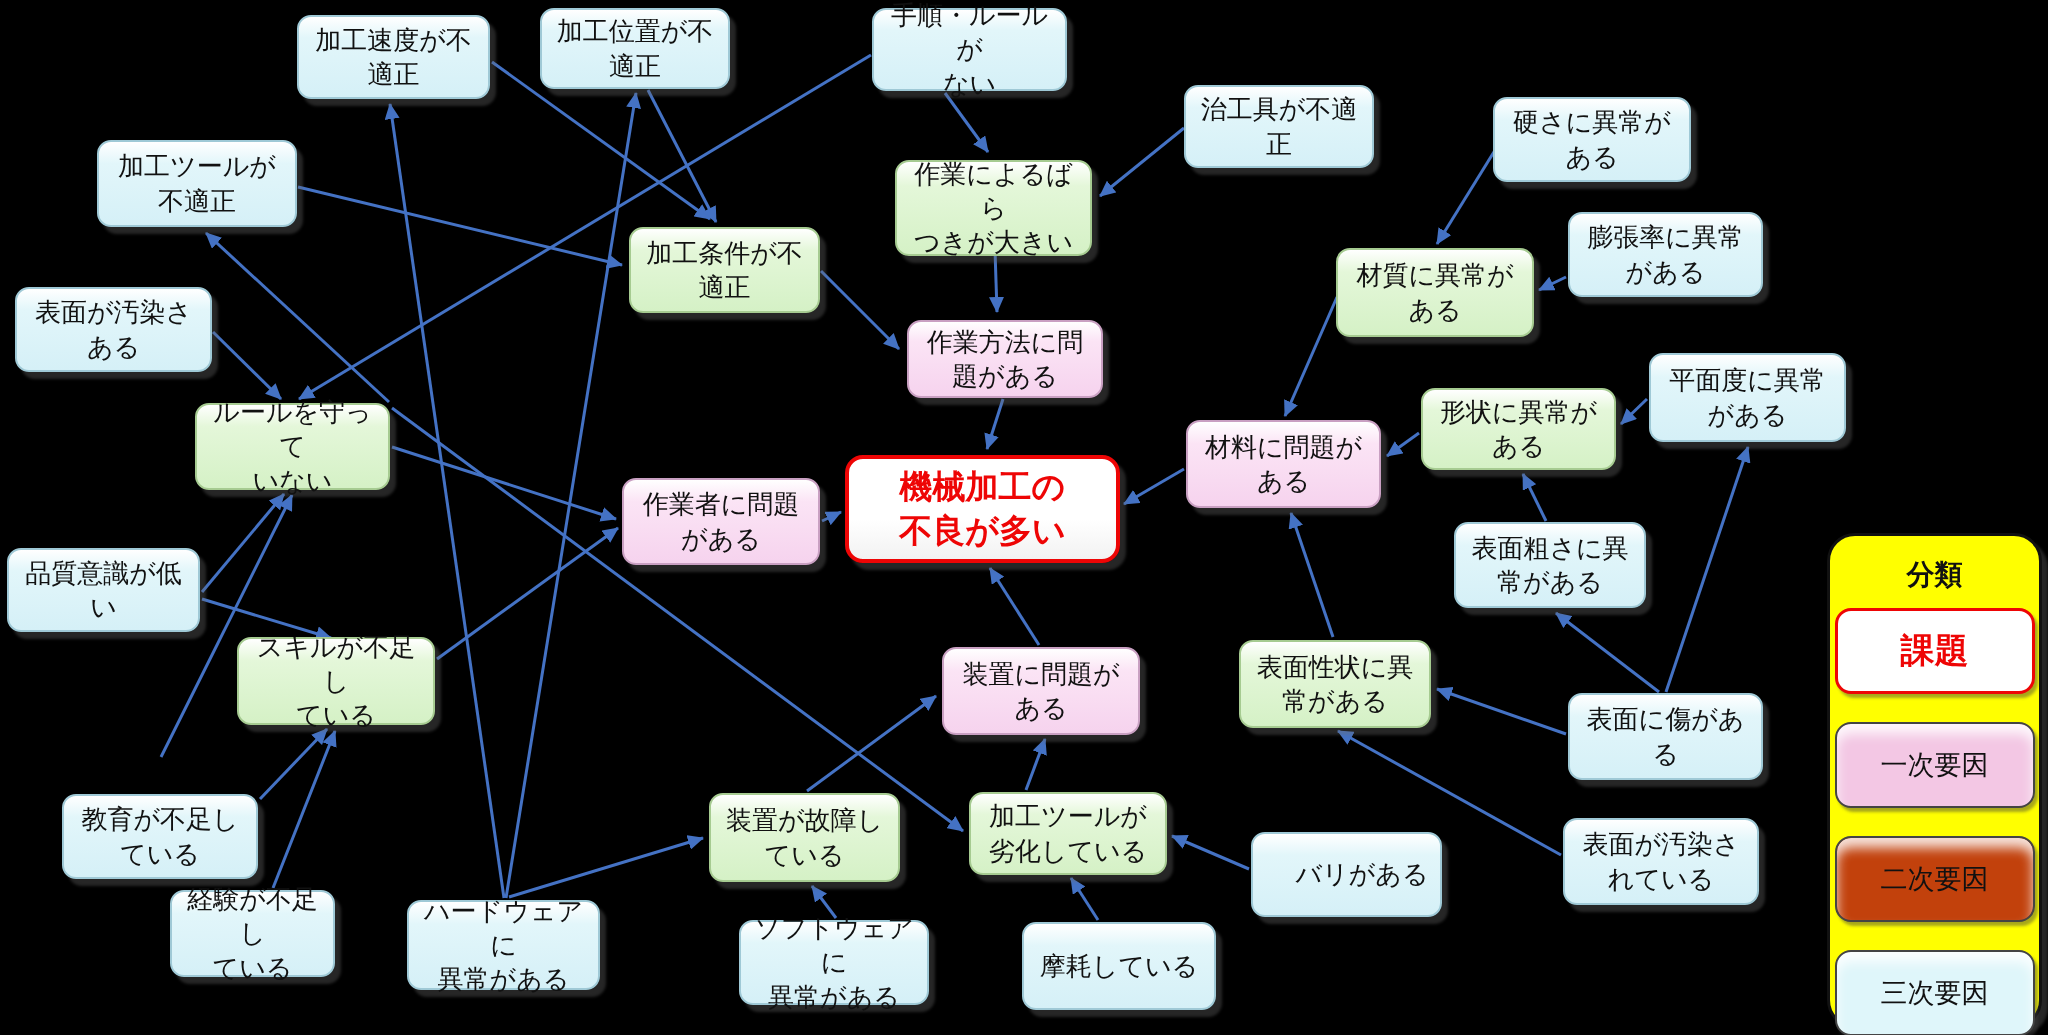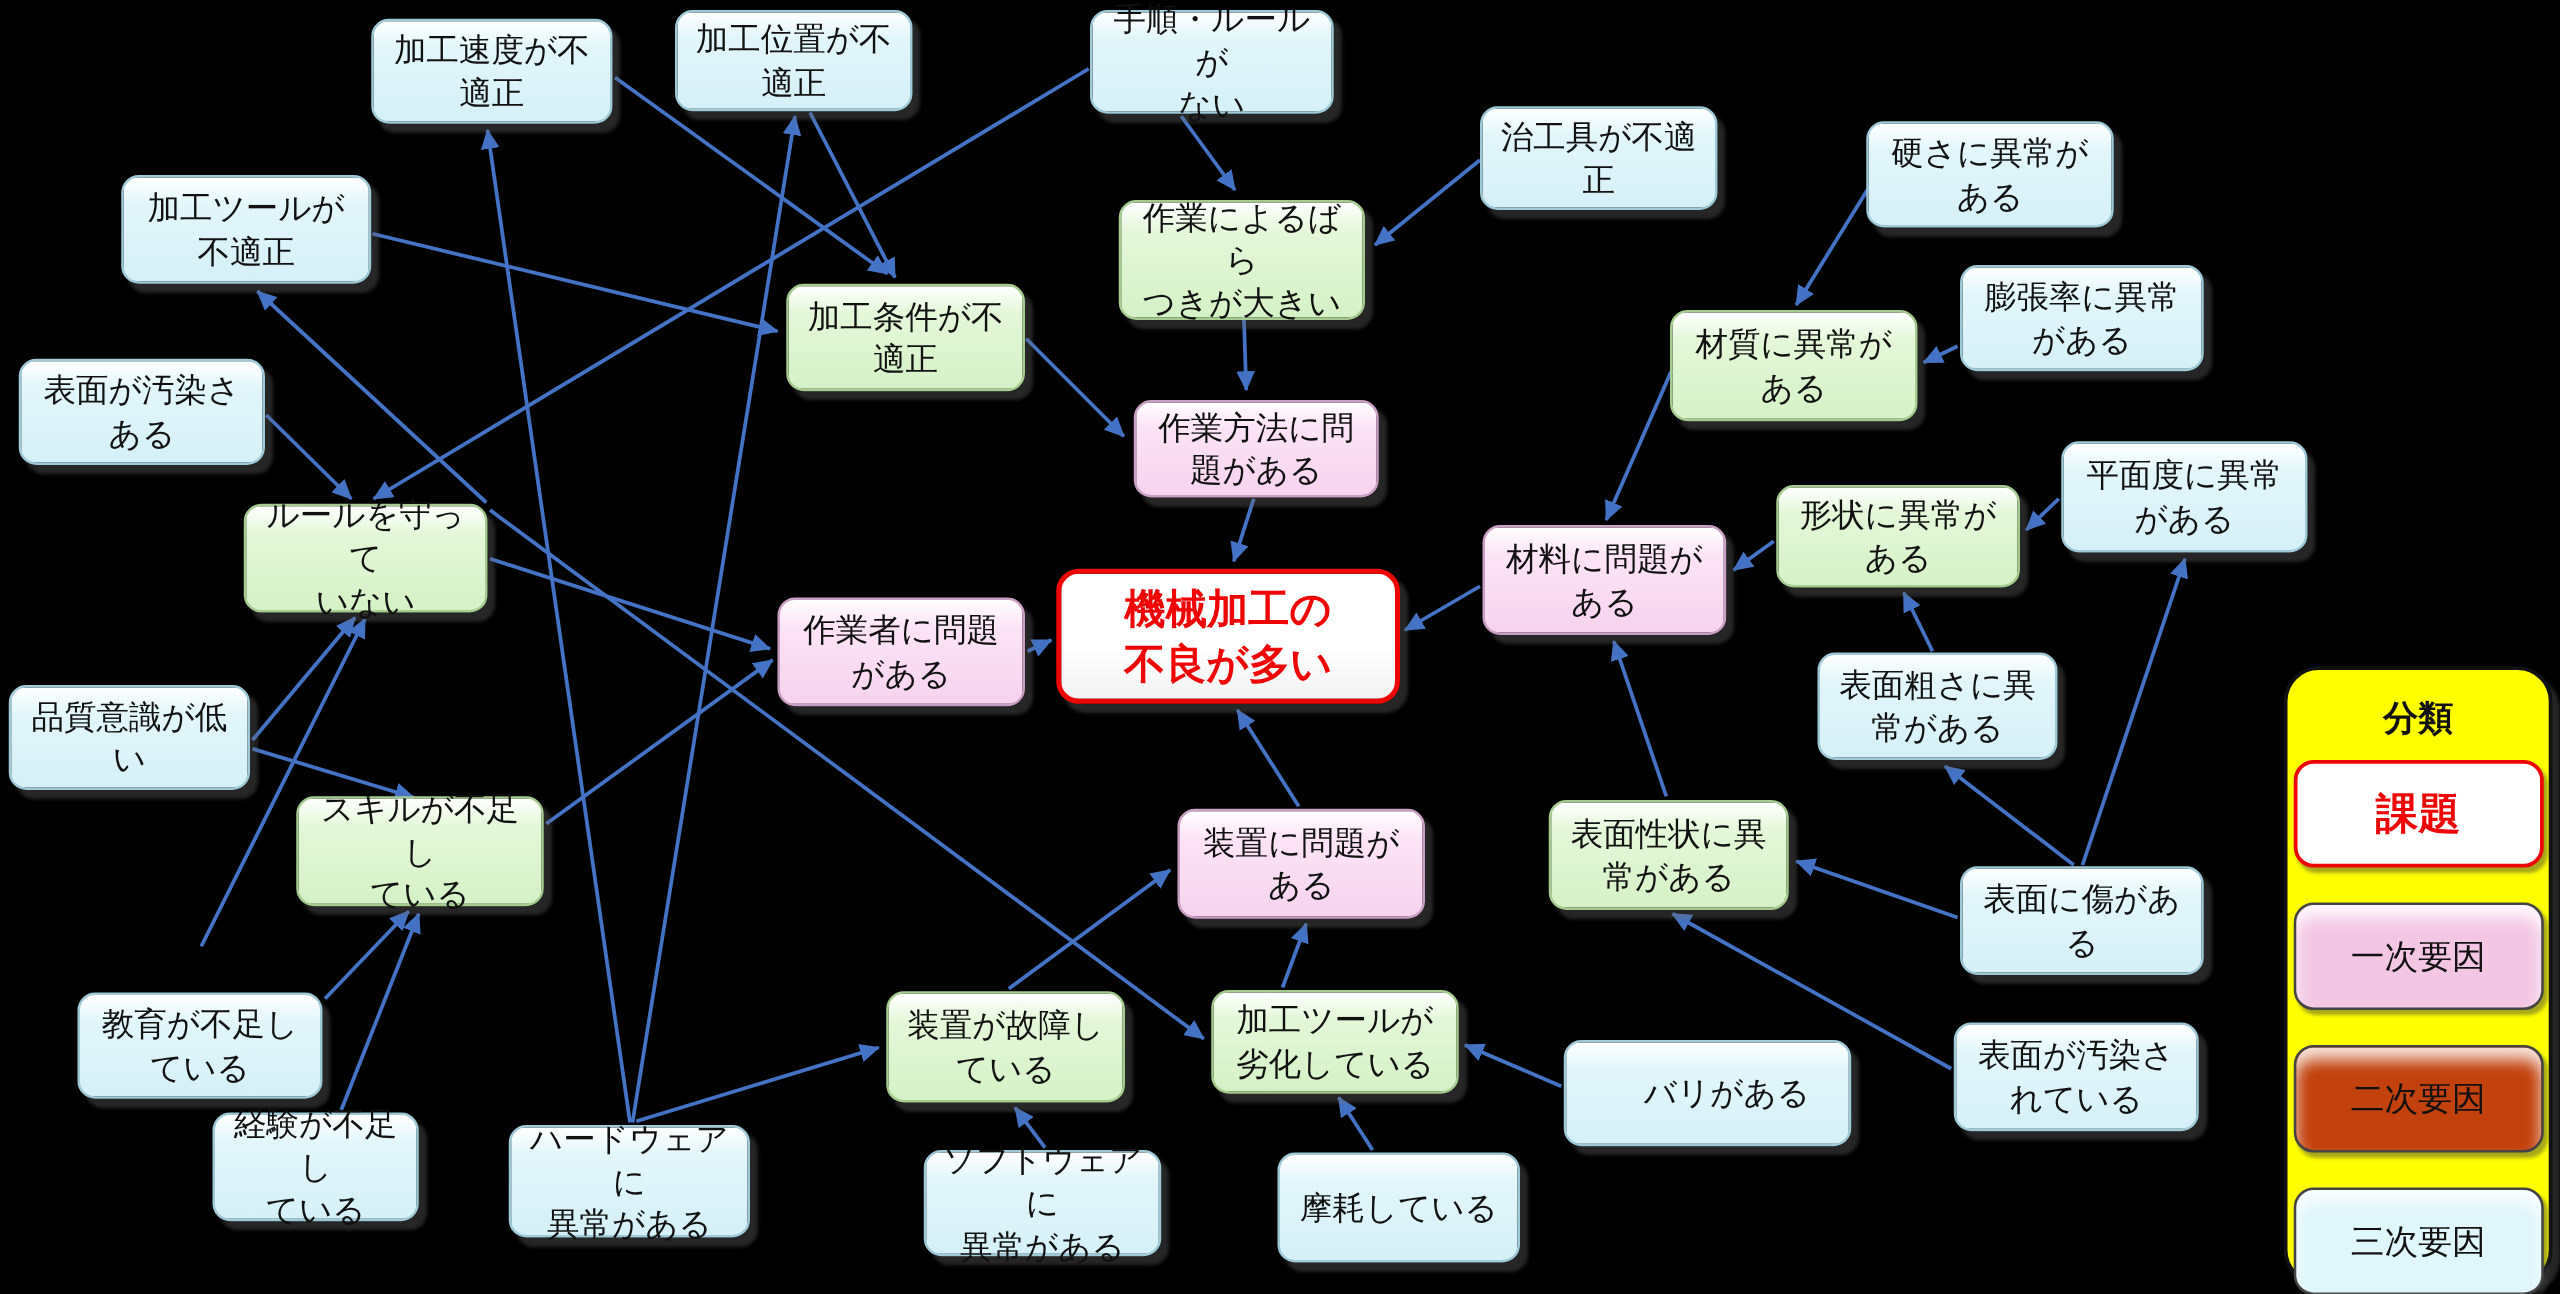--- a/index.html
+++ b/index.html
@@ -149,21 +149,21 @@
 がある</div>
       <div class="node primary" style="left: 942px; top: 647px; width: 198px; height: 88px;">装置に問題が
 ある</div>
       <div class="node secondary" style="left: 709px; top: 793px; width: 191px; height: 89px;">装置が故障し
 ている</div>
       <div class="node tertiary" style="left: 739px; top: 920px; width: 190px; height: 85px;">ソフトウェアに
 異常がある</div>
       <div class="node secondary" style="left: 969px; top: 792px; width: 198px; height: 83px;">加工ツールが
 劣化している</div>
       <div class="node tertiary" style="left: 1022px; top: 922px; width: 194px; height: 88px;">摩耗している</div>
-      <div class="node tertiary" style="left: 1251px; top: 832px; width: 230px; height: 85px; padding-left: 37px;">バリがある</div>
+      <div class="node tertiary" style="left: 1251px; top: 832px; width: 191px; height: 85px; padding-left: 37px;">バリがある</div>
       <div class="node secondary" style="left: 1336px; top: 248px; width: 198px; height: 89px;">材質に異常が
 ある</div>
       <div class="node primary" style="left: 1186px; top: 420px; width: 195px; height: 88px;">材料に問題が
 ある</div>
       <div class="node secondary" style="left: 1421px; top: 388px; width: 195px; height: 82px;">形状に異常が
 ある</div>
       <div class="node tertiary" style="left: 1649px; top: 353px; width: 197px; height: 89px;">平面度に異常
 がある</div>
       <div class="node tertiary" style="left: 1454px; top: 522px; width: 192px; height: 86px;">表面粗さに異
 常がある</div>

